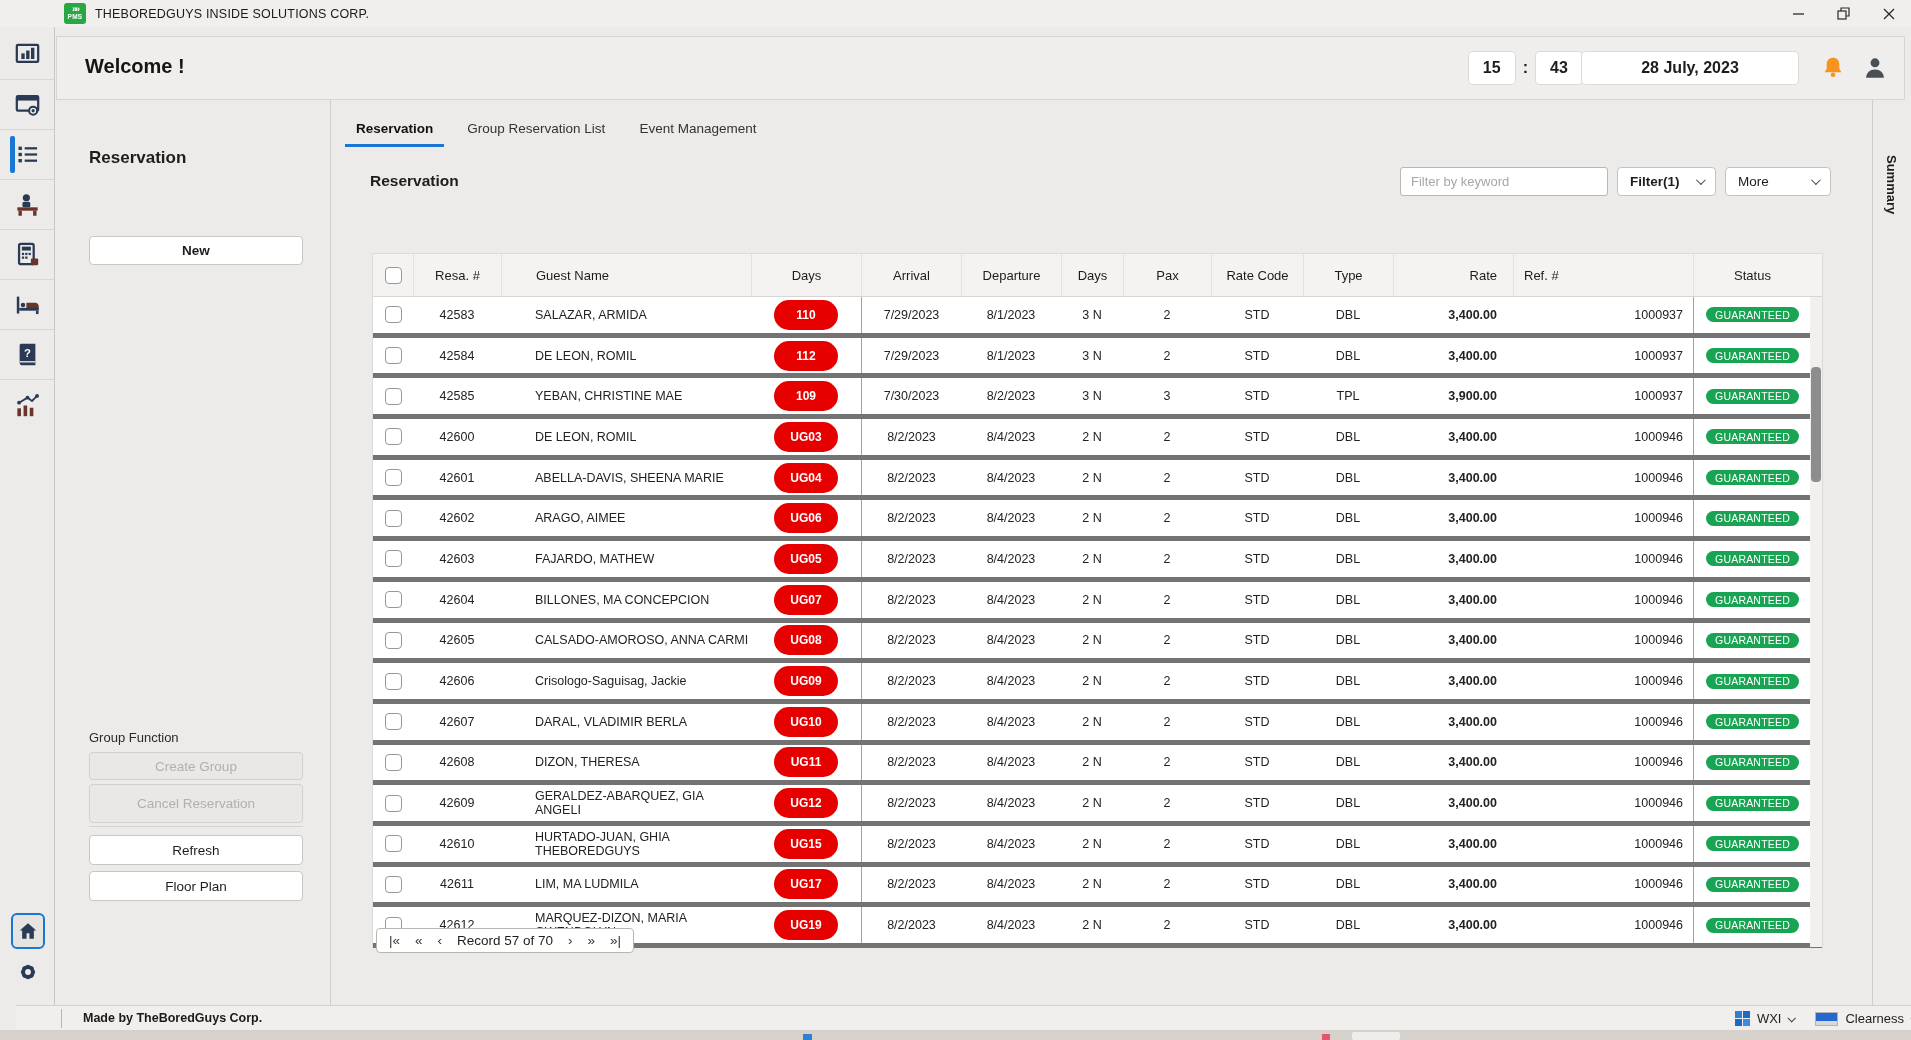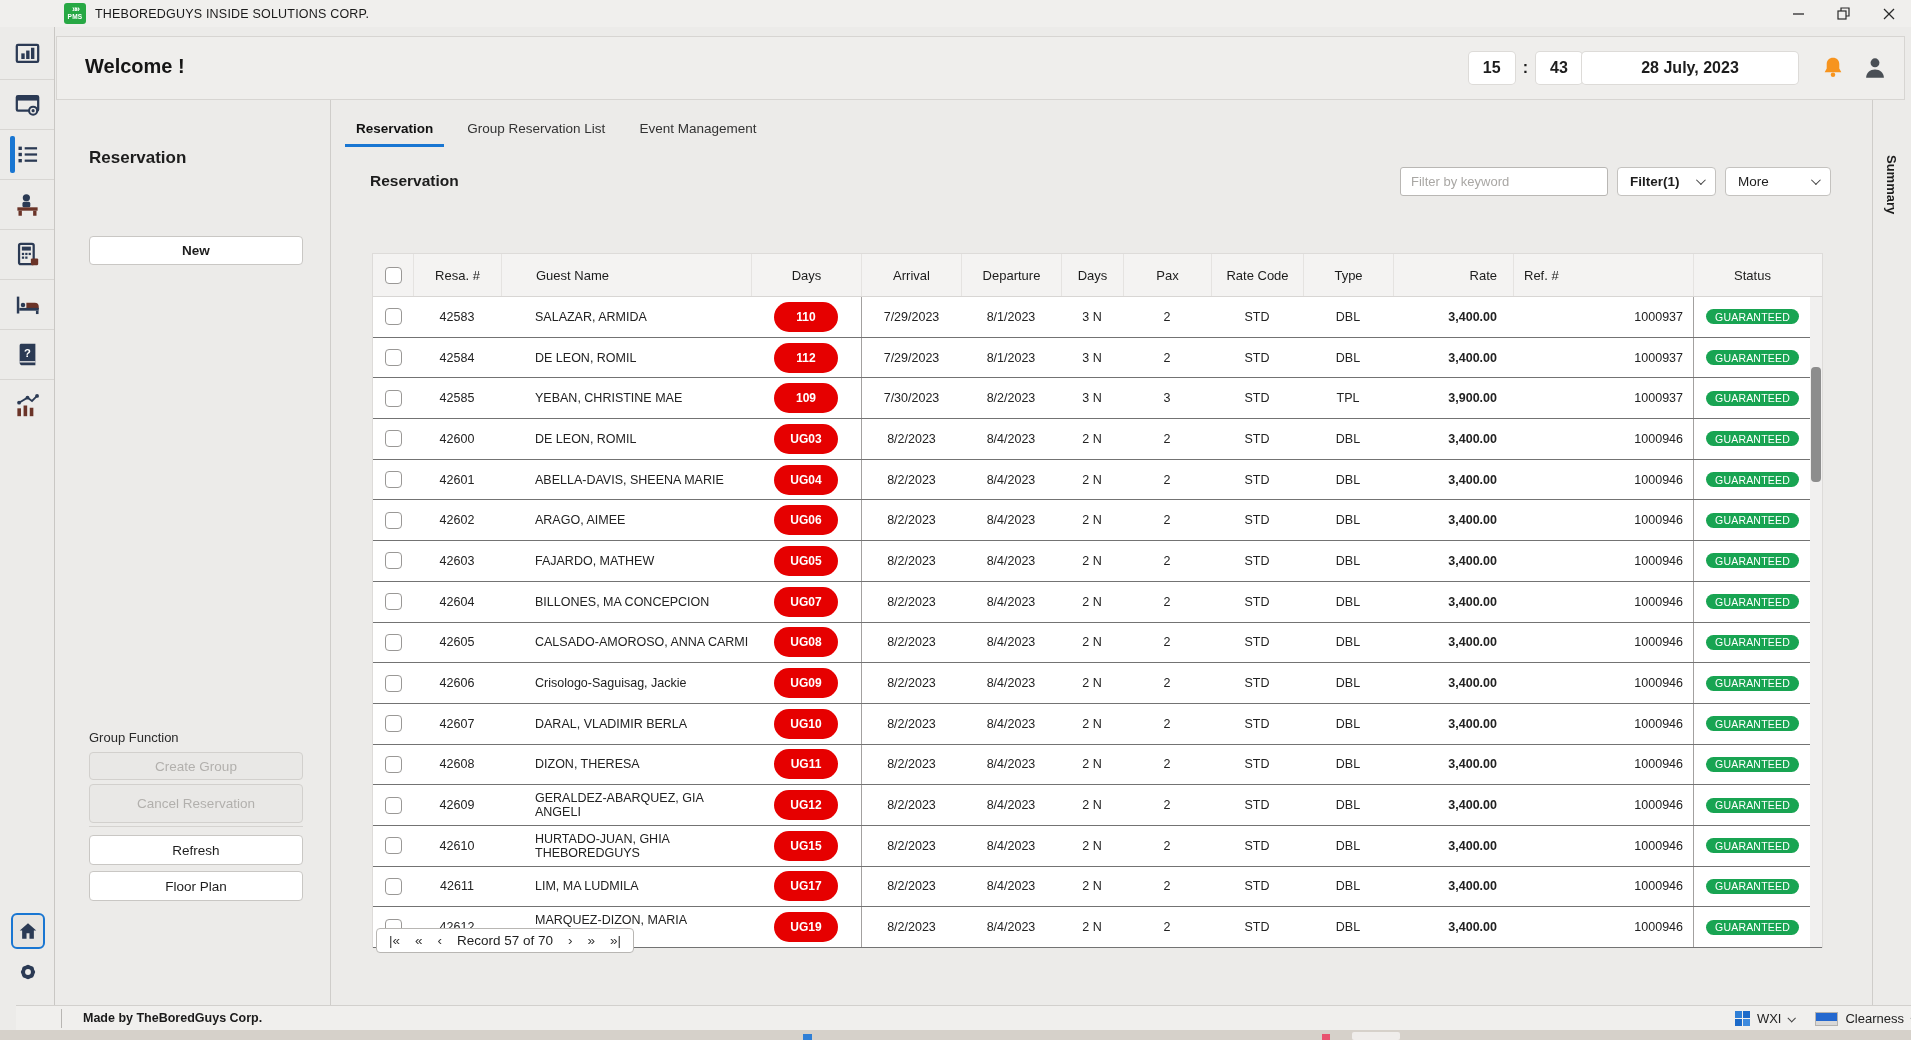--- a/index.html
+++ b/index.html
@@ -74,21 +74,21 @@
               display:flex; align-items:center; justify-content:space-between; padding:0 12px; font-size:13.5px; }
   .btn-filter { left:1286px; width:99px; font-weight:700; }
   .btn-more  { left:1394px; width:106px; }
   .chev { width:7px; height:7px; border-right:1.6px solid #444; border-bottom:1.6px solid #444; transform:rotate(45deg) translateY(-2px); }
 
   
   .table-wrap { position:absolute; left:41px; top:125px; width:1451px; height:695px; background:#a21caf; border:1px solid #dddbd9;margin-top:28px; }
   .thead { display:flex; height:43px; background:#f4f3f2; border-bottom:1px solid #d8d6d4; align-items:center; font-size:13px; color:#1c1c1c; }
   .thead > div { height:100%; display:flex; align-items:center; justify-content:center; border-left:1px solid #e5e3e1; }
   .thead > div:first-child { border-left:none; }
-  .trow { display:flex; height:40.7px; background:#fff; border-bottom:1px solid #737373; font-size:12.5px; color:#222; }
+  .trow { display:flex; height:40.7px; background:#fff; border-bottom:5px solid #737373; font-size:12.5px; color:#222; }
   .tc { height:100%; display:flex; align-items:center; justify-content:center; }
   .c0{width:40px}.c1{width:88px}.c2{width:250px; justify-content:flex-start; padding-left:34px;}
   .c3{width:110px}.c4{width:100px; border-left:1px solid #a3a1a0;}
   .c5{width:100px}.c6{width:62px}.c7{width:88px}.c8{width:92px}.c9{width:90px}
   .c10{width:120px; justify-content:flex-end; padding-right:16px; font-weight:700;}
   .c11{width:180px; justify-content:flex-end; padding-right:10px;}
   .c12{width:118px; border-left:1px solid #a3a1a0;}
   .thead .c2 { justify-content:flex-start; padding-left:34px; }
   .thead .c10 { justify-content:flex-end; padding-right:16px; font-weight:400; }
   .thead .c11 { justify-content:flex-start; padding-left:10px; }

